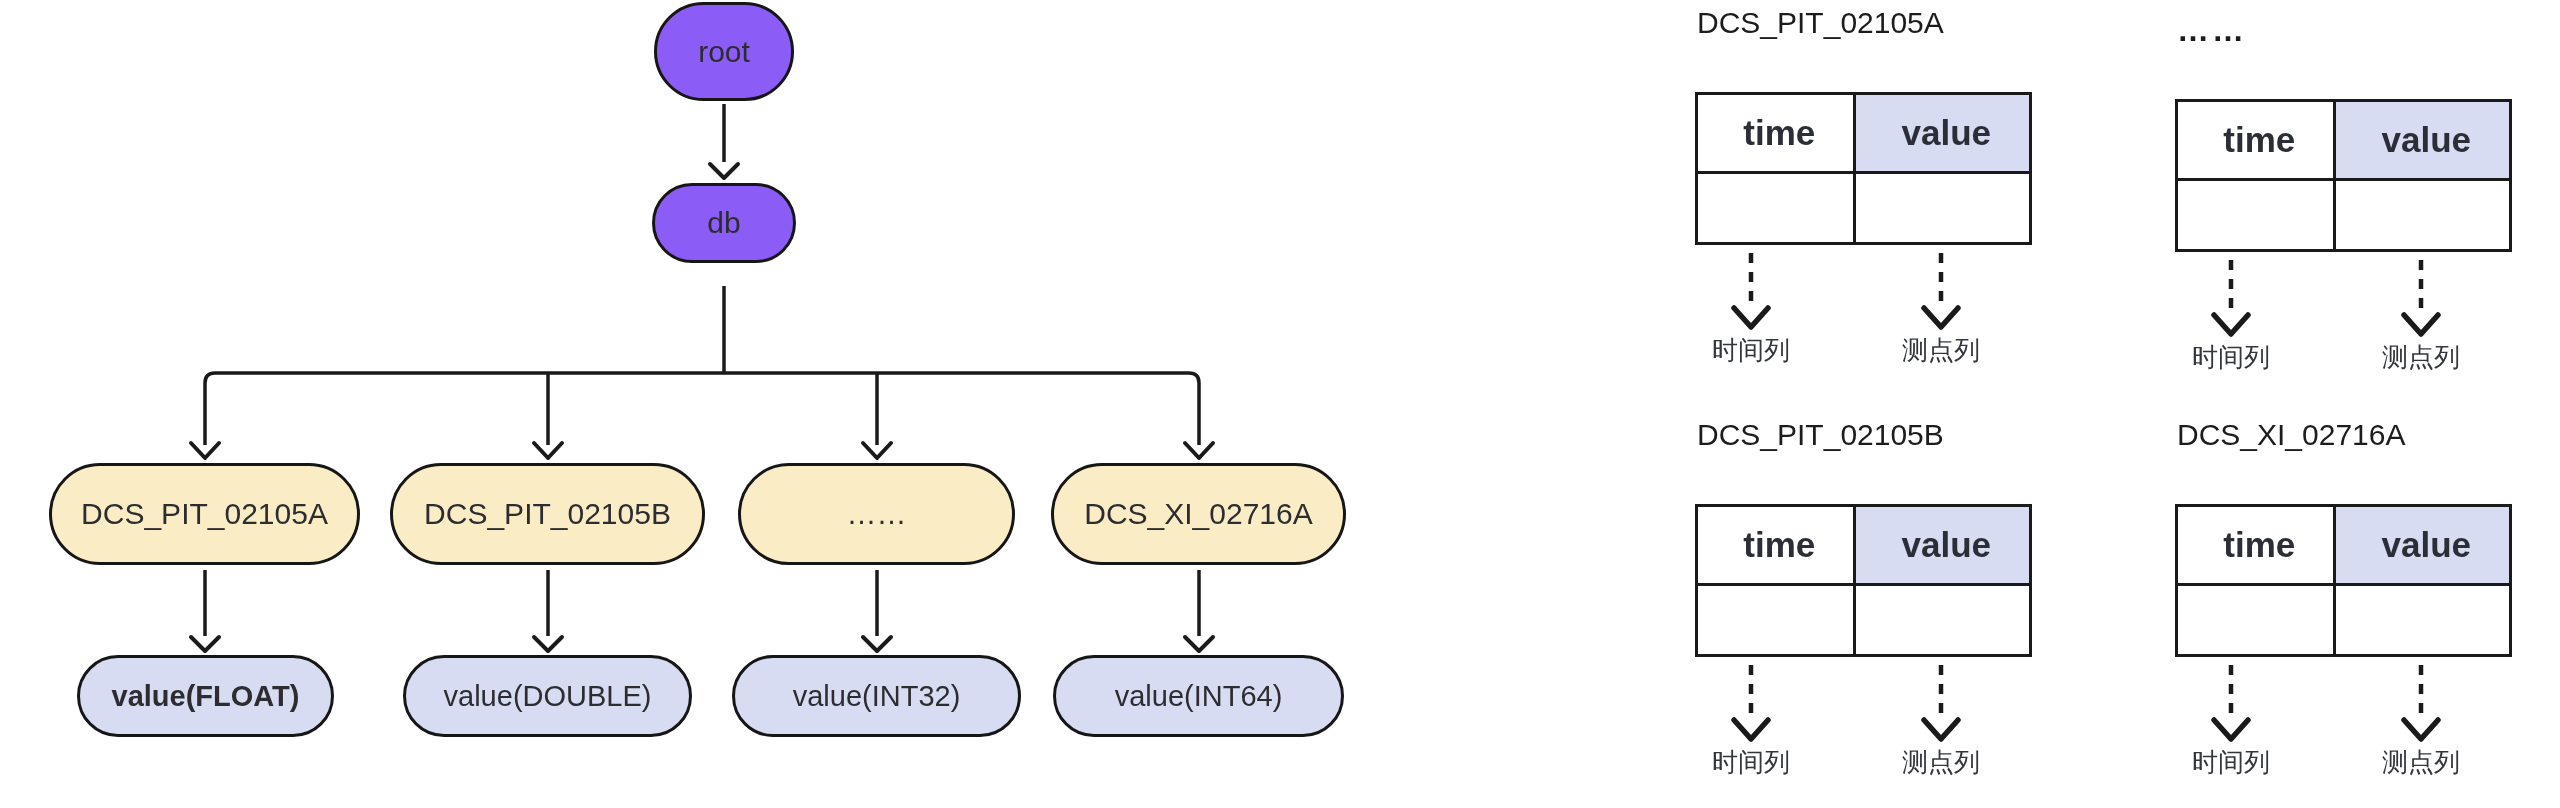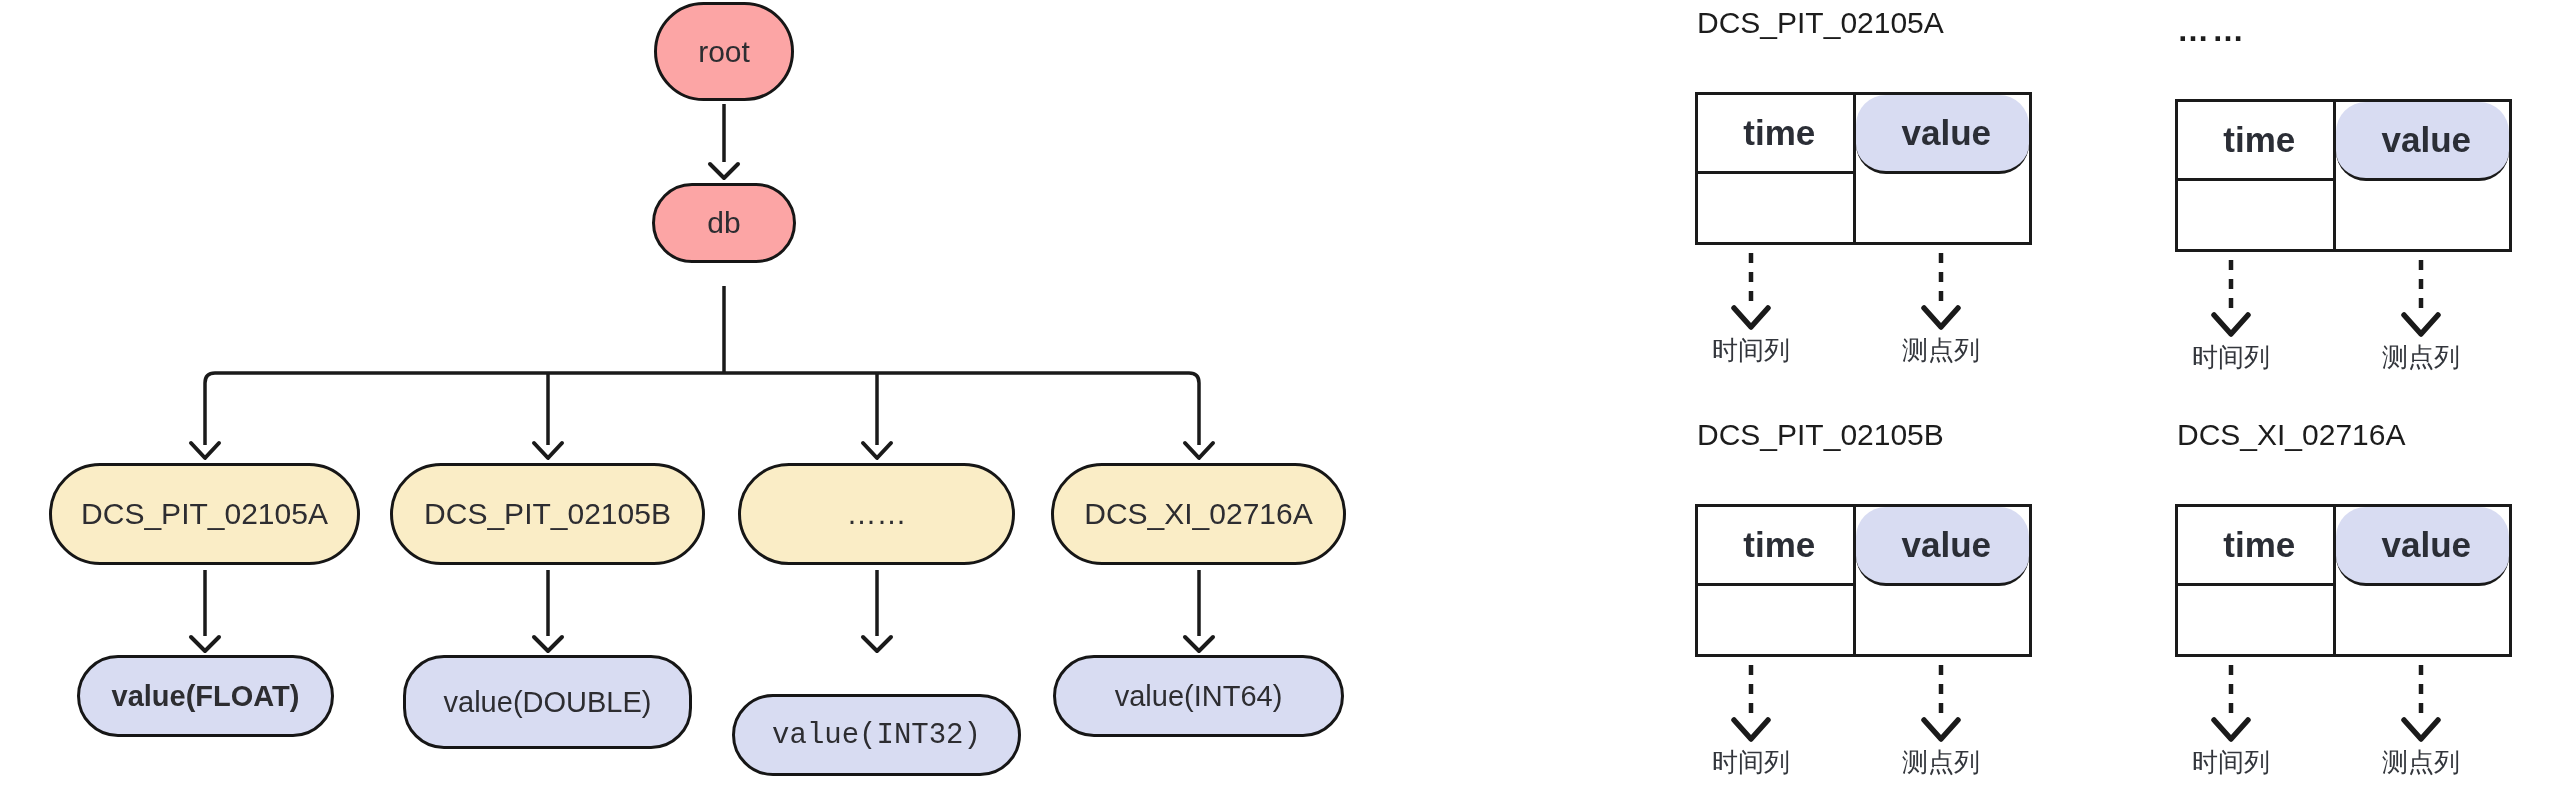--- a/index.html
+++ b/index.html
@@ -16,21 +16,21 @@
   
   .cline { fill:none; stroke:var(--line,#1a1a1a); stroke-width:3.5; }
   .chev  { fill:none; stroke:var(--line,#1a1a1a); stroke-width:4;
            stroke-linecap:round; stroke-linejoin:round; }
 
   
   .node {
     position:absolute;
     display:flex; align-items:center; justify-content:center;
     border:3.5px solid var(--node-border,#161616);
-    background:#fca5a5;
+    background:#8b5cf6;
     color:var(--text-dark,#2d2d31);
     font-size:30px;
     white-space:nowrap;
   }
   .node.plain { border-radius:50px; }
   .node.tag   { background:var(--tag-fill,#faedc6);  border-radius:51px; }
   .node.val   { background:var(--value-fill,#d8dcf2); border-radius:41px; font-size:29px; }
 
   
   .grp { position:absolute; width:337px; height:380px; }
@@ -46,21 +46,21 @@
     border:3px solid var(--line,#1a1a1a);
     background:#fff;
     display:grid;
     grid-template-columns:47.6% 52.4%;
     grid-template-rows:79px 1fr;
   }
   .cell { display:flex; align-items:center; justify-content:center;padding-left:8px; }
   .cell.hdr { font-weight:700; font-size:35px; color:#2b2e36; }
   .cell.bb  { border-bottom:3px solid var(--line,#1a1a1a); }
   .cell.br  { border-right:3px solid var(--line,#1a1a1a); }
-  .cell.value-hdr { background:var(--header-value-fill,#d8dcf2);border-radius:30px; }
+  .cell.value-hdr { background:var(--header-value-fill,#d8dcf2); }
   .arrows { position:absolute; left:0; top:251px; }
   .dash  { fill:none; stroke:var(--line,#1a1a1a); stroke-width:4.5;
            stroke-dasharray:10 9; }
   .chev2 { fill:none; stroke:var(--line,#1a1a1a); stroke-width:5.5;
            stroke-linecap:round; stroke-linejoin:round; }
   .lbls { position:absolute; left:0; top:333px; width:337px; height:40px; }
   .lbl {
     position:absolute; top:0; transform:translateX(-50%);
     font-size:26px; color:var(--label-text,#33363c); white-space:nowrap;
   }
@@ -97,22 +97,22 @@
 
   <div class="node plain" style="left:654px; top:2px;   width:140px; height:99px;">root</div>
   <div class="node plain" style="left:652px; top:183px; width:144px; height:80px;">db</div>
 
   <div class="node tag" style="left:49px;   top:463px; width:311px; height:102px;">DCS_PIT_02105A</div>
   <div class="node tag" style="left:390px;  top:463px; width:315px; height:102px;">DCS_PIT_02105B</div>
   <div class="node tag" style="left:738px;  top:463px; width:277px; height:102px;">……</div>
   <div class="node tag" style="left:1051px; top:463px; width:295px; height:102px;">DCS_XI_02716A</div>
 
   <div class="node val" style="left:77px;   top:655px; width:257px; height:82px;font-weight:bold;">value(FLOAT)</div>
-  <div class="node val" style="left:403px;  top:655px; width:289px; height:94px;">value(DOUBLE)</div>
-  <div class="node val" style="left:732px;  top:694px; width:289px; height:82px;font-family:Liberation Mono, monospace;">value(INT32)</div>
+  <div class="node val" style="left:403px;  top:655px; width:289px; height:82px;">value(DOUBLE)</div>
+  <div class="node val" style="left:732px;  top:655px; width:289px; height:82px;">value(INT32)</div>
   <div class="node val" style="left:1053px; top:655px; width:291px; height:82px;">value(INT64)</div>
 
   <div class="grp" style="left:1695px; top:0px;">
     <div class="grp-title">DCS_PIT_02105A</div>
     <div class="tbl">
       <div class="cell hdr bb br">time</div>
       <div class="cell hdr bb value-hdr">value</div>
       <div class="cell br"></div>
       <div class="cell"></div>
     </div>

